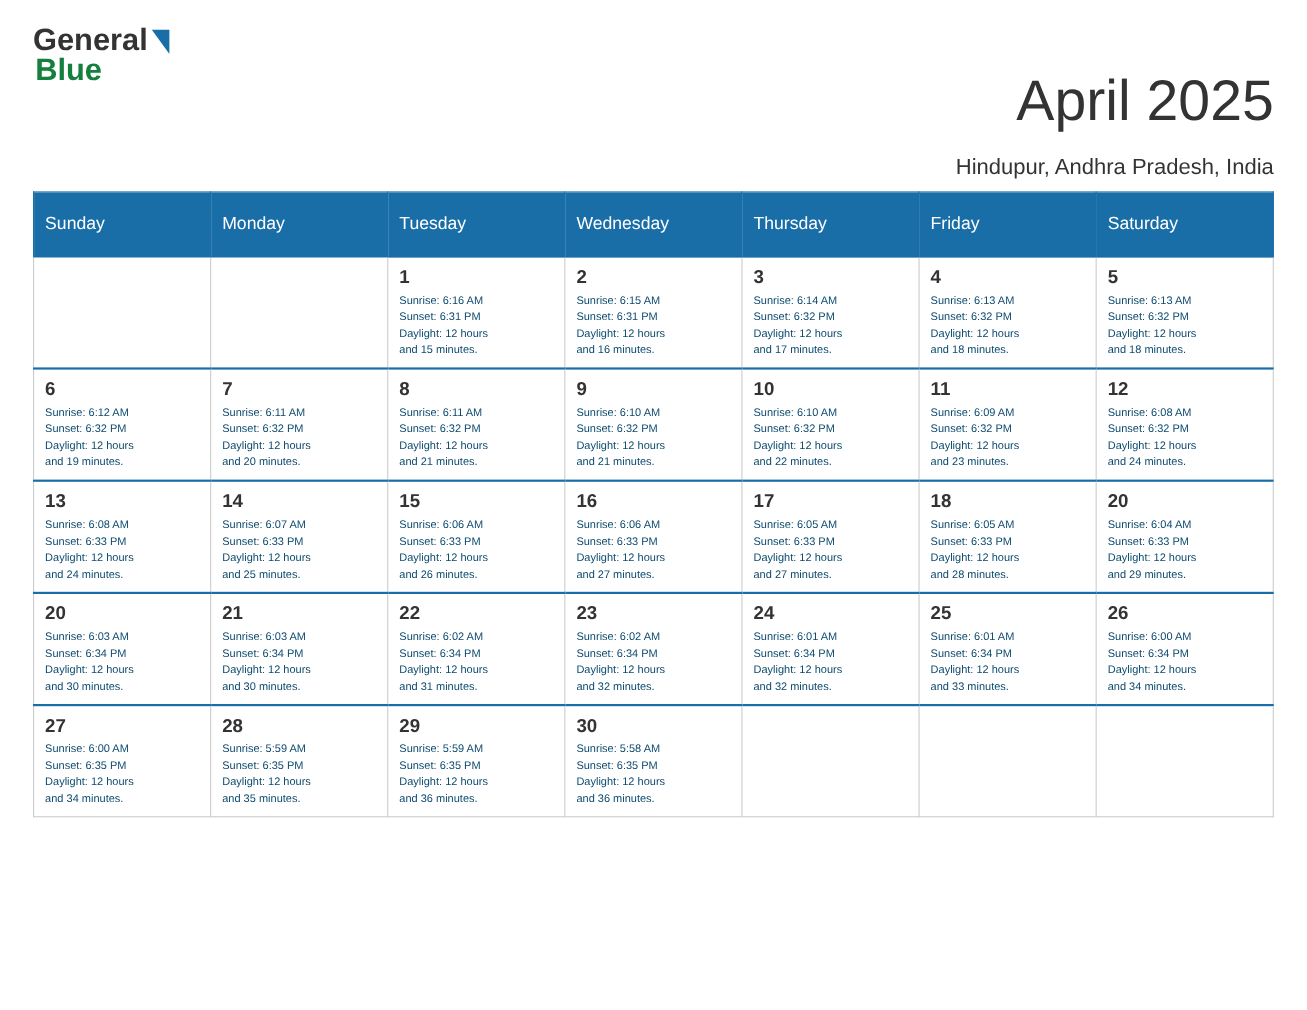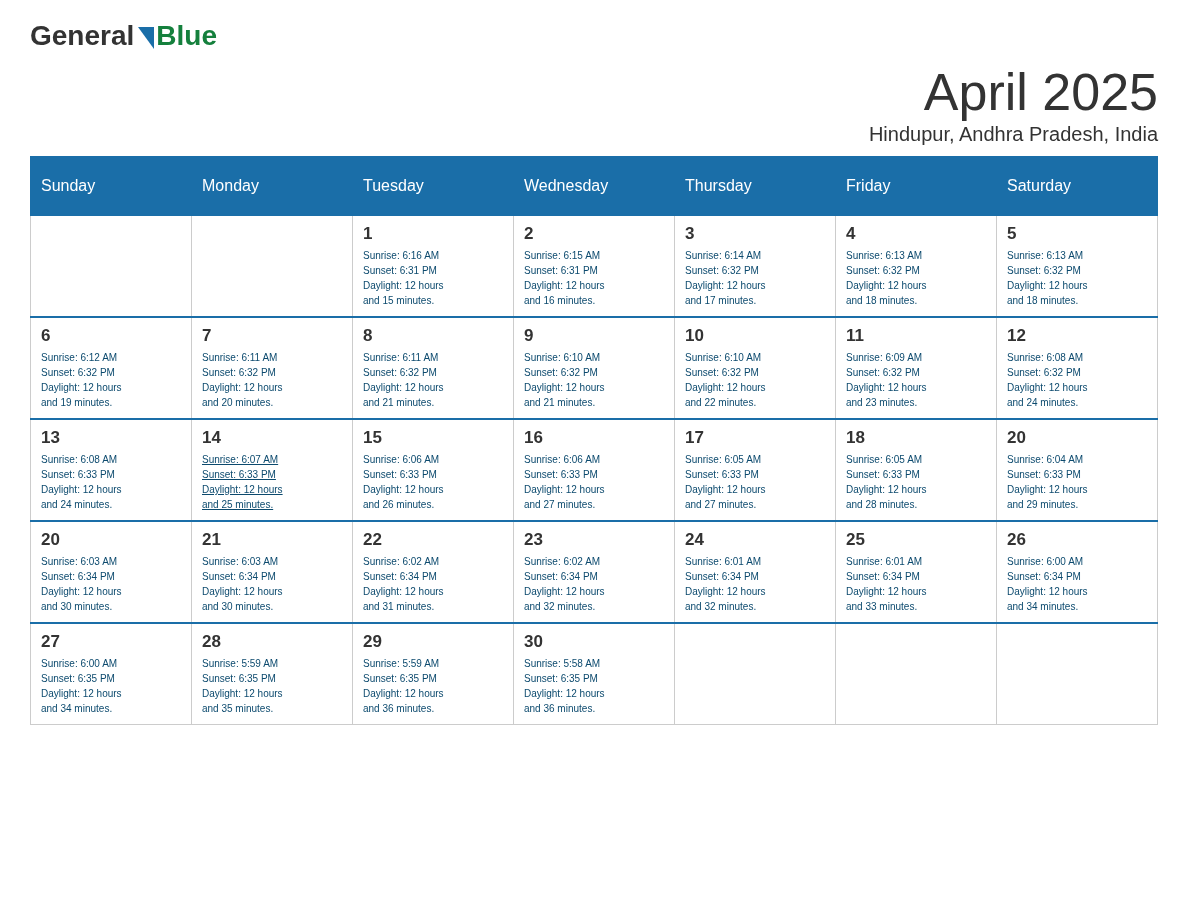--- a/index.html
+++ b/index.html
@@ -11,22 +11,22 @@
       padding: 20px 30px;
     }
     .header {
       display: flex;
       justify-content: space-between;
       align-items: flex-start;
       margin-bottom: 10px;
     }
     .logo {
       display: flex;
-      flex-direction: row;
-      align-items: flex-end;
+      flex-direction: column;
+      align-items: flex-start;
     }
     .logo-top {
       display: flex;
       align-items: center;
     }
     .logo-general {
       font-size: 28px;
       font-weight: bold;
       color: #333;
     }
@@ -51,21 +51,21 @@
     }
     .month-year {
       font-size: 52px;
       color: #333;
       font-weight: normal;
       margin-top: 42px;
     }
     .location {
       font-size: 20px;
       color: #333;
-      margin-top: 1px;
+      margin-top: 19px;
     }
     .calendar {
       width: 100%;
       border-collapse: collapse;
       margin-top: 10px;
     }
     .calendar th {
       background-color: #1a6ea8;
       color: #fff;
       font-size: 16px;
@@ -222,21 +222,21 @@
       <tr class="row-separator">
         <td>
           <div class="day-number">13</div>
           <div class="day-info" style="white-space: pre-line;">Sunrise: 6:08 AM
 Sunset: 6:33 PM
 Daylight: 12 hours
 and 24 minutes.</div>
         </td>
         <td>
           <div class="day-number">14</div>
-          <div class="day-info" style="white-space: pre-line; text-decoration: underline;">Sunrise: 6:07 AM
+          <div class="day-info" style="white-space: pre-line;">Sunrise: 6:07 AM
 Sunset: 6:33 PM
 Daylight: 12 hours
 and 25 minutes.</div>
         </td>
         <td>
           <div class="day-number">15</div>
           <div class="day-info" style="white-space: pre-line;">Sunrise: 6:06 AM
 Sunset: 6:33 PM
 Daylight: 12 hours
 and 26 minutes.</div>

